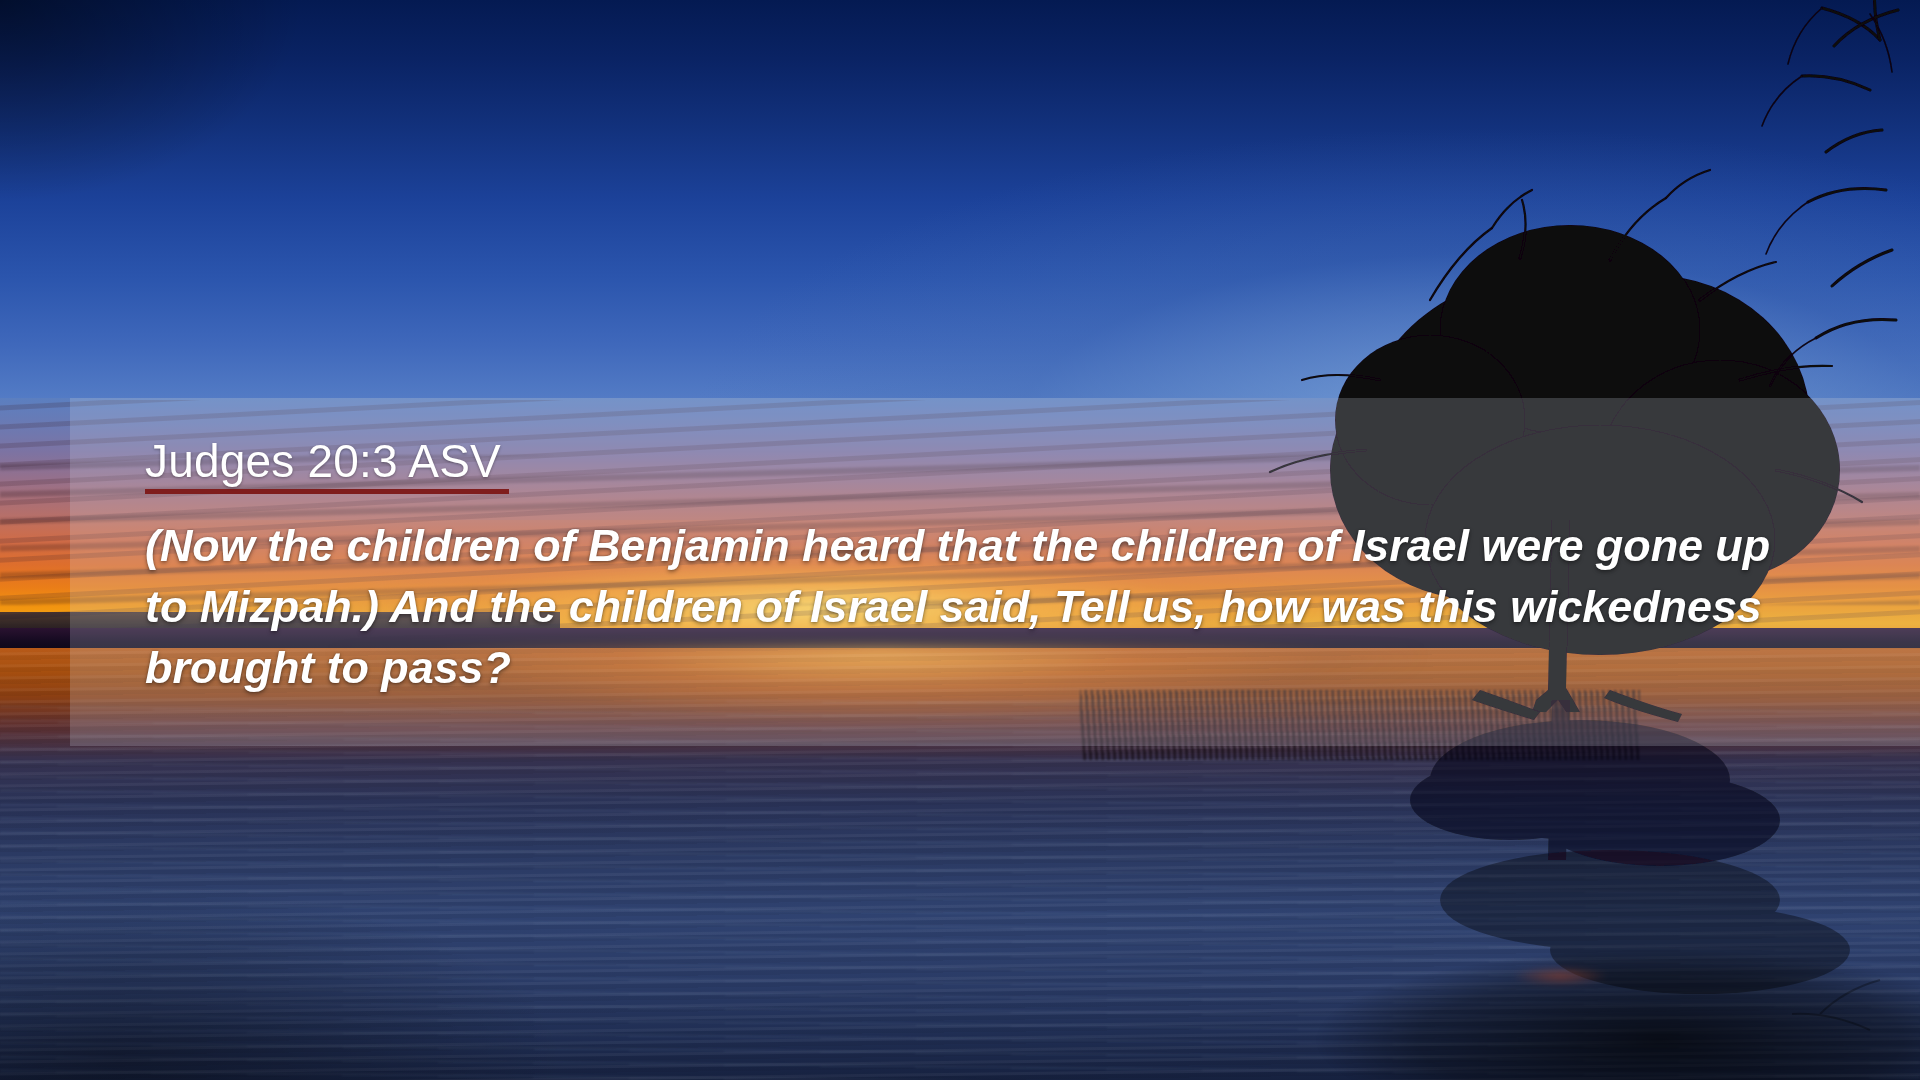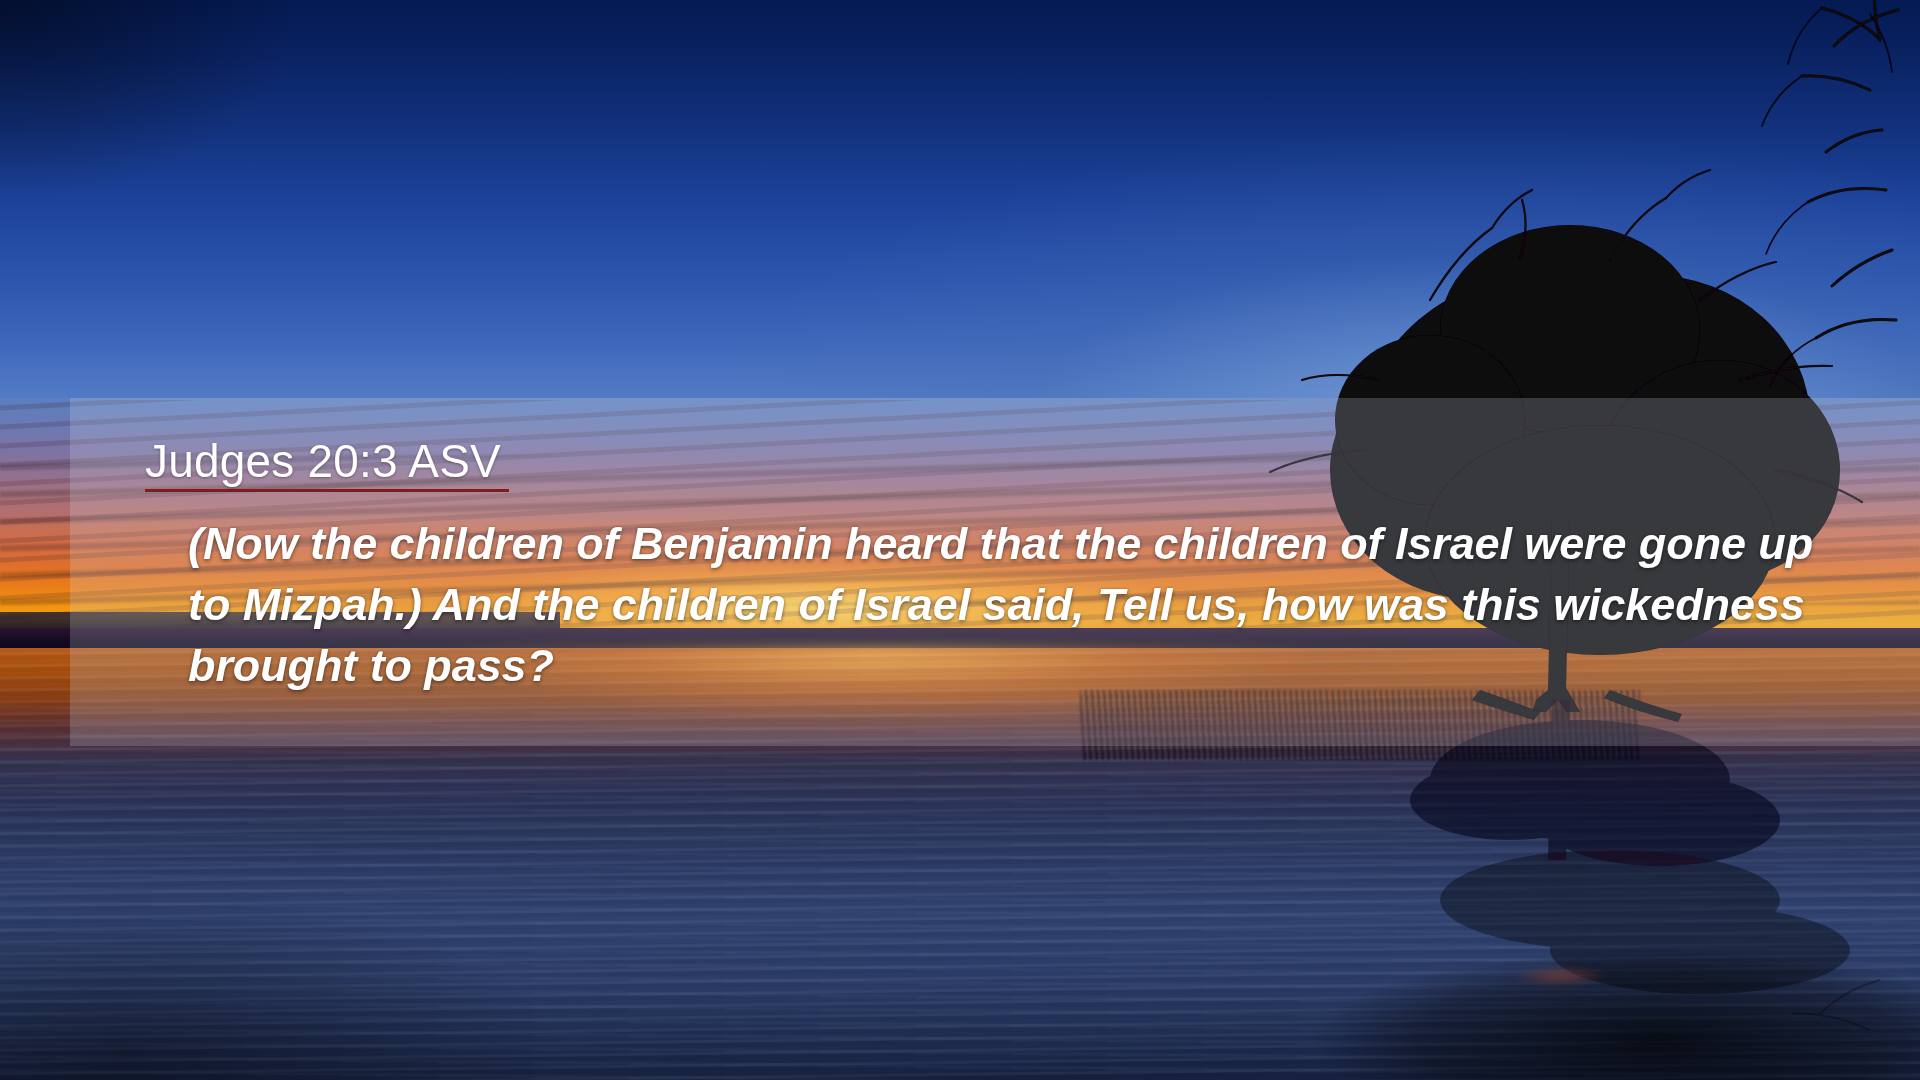--- a/index.html
+++ b/index.html
@@ -178,41 +178,40 @@
   }
 
   .verse-ref {
     display:inline-block;
     color:#ffffff;
     font-family:"Liberation Sans", sans-serif;
     font-size:46px;
     font-weight:400;
     letter-spacing:0.2px;
     line-height:1.0;
-    border-bottom:3px solid #7f1d1d;
+    border-bottom:5px solid #7f1d1d;
     padding-bottom:5px;
     padding-right:8px;
     text-shadow:0 1px 3px rgba(0,0,0,0.35);
     white-space:nowrap;
   }
 
   .verse-body {
     margin-top:21px;
     color:#ffffff;
     font-family:"Liberation Sans", sans-serif;
     font-style:italic;
     font-weight:bold;
     font-size:45px;
     line-height:61px;
     letter-spacing:-0.1px;
     text-shadow:
       0 2px 4px rgba(0,0,0,0.40),
       0 0 2px rgba(0,0,0,0.30);
     max-width:1640px;
-    margin-left:43px;
   }
 </style>
 </head>
 <body>
 
 <div id="stage">
 
   <div class="photo">
 
     <div class="sky"></div>

